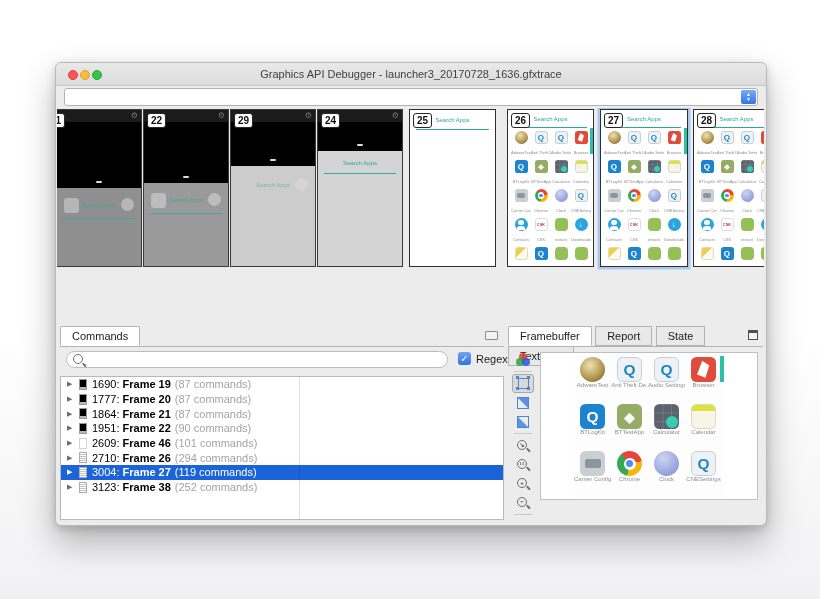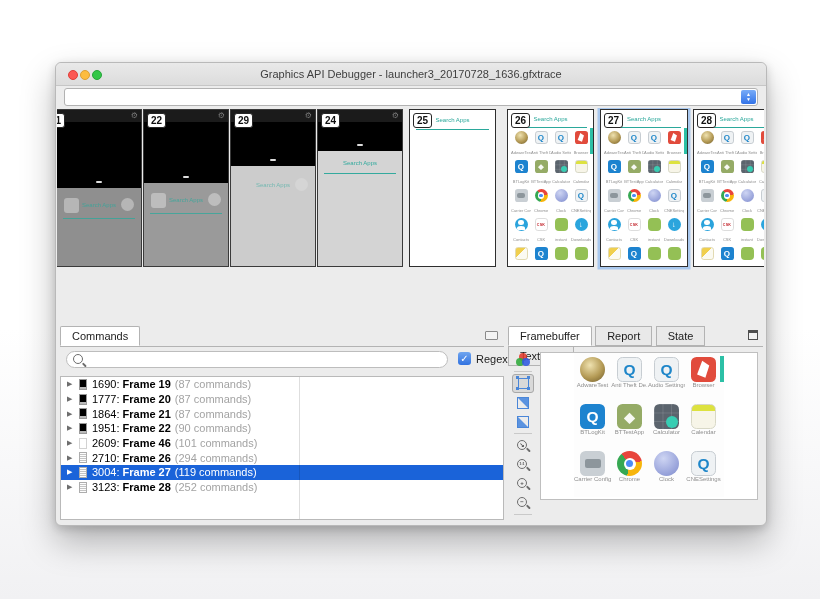--- a/index.html
+++ b/index.html
@@ -378,21 +378,21 @@
             <span class="tri">▶</span>
             <span class="fic grid"></span>
             <span class="cid">3004:</span>
             <span class="cname">Frame 27</span>
             <span class="cnt">(119 commands)</span>
           </div>
           <div class="crow">
             <span class="tri">▶</span>
             <span class="fic grid"></span>
             <span class="cid">3123:</span>
-            <span class="cname">Frame 28</span>
+            <span class="cname">Frame 38</span>
             <span class="cnt">(252 commands)</span>
           </div>
         </div>
     </div>
 
     <div id="fb-panel" class="panel">
       <div class="tabrow">
         <div class="tab active">Framebuffer</div>
         <div class="tab">Report</div>
         <div class="tab">State</div>

